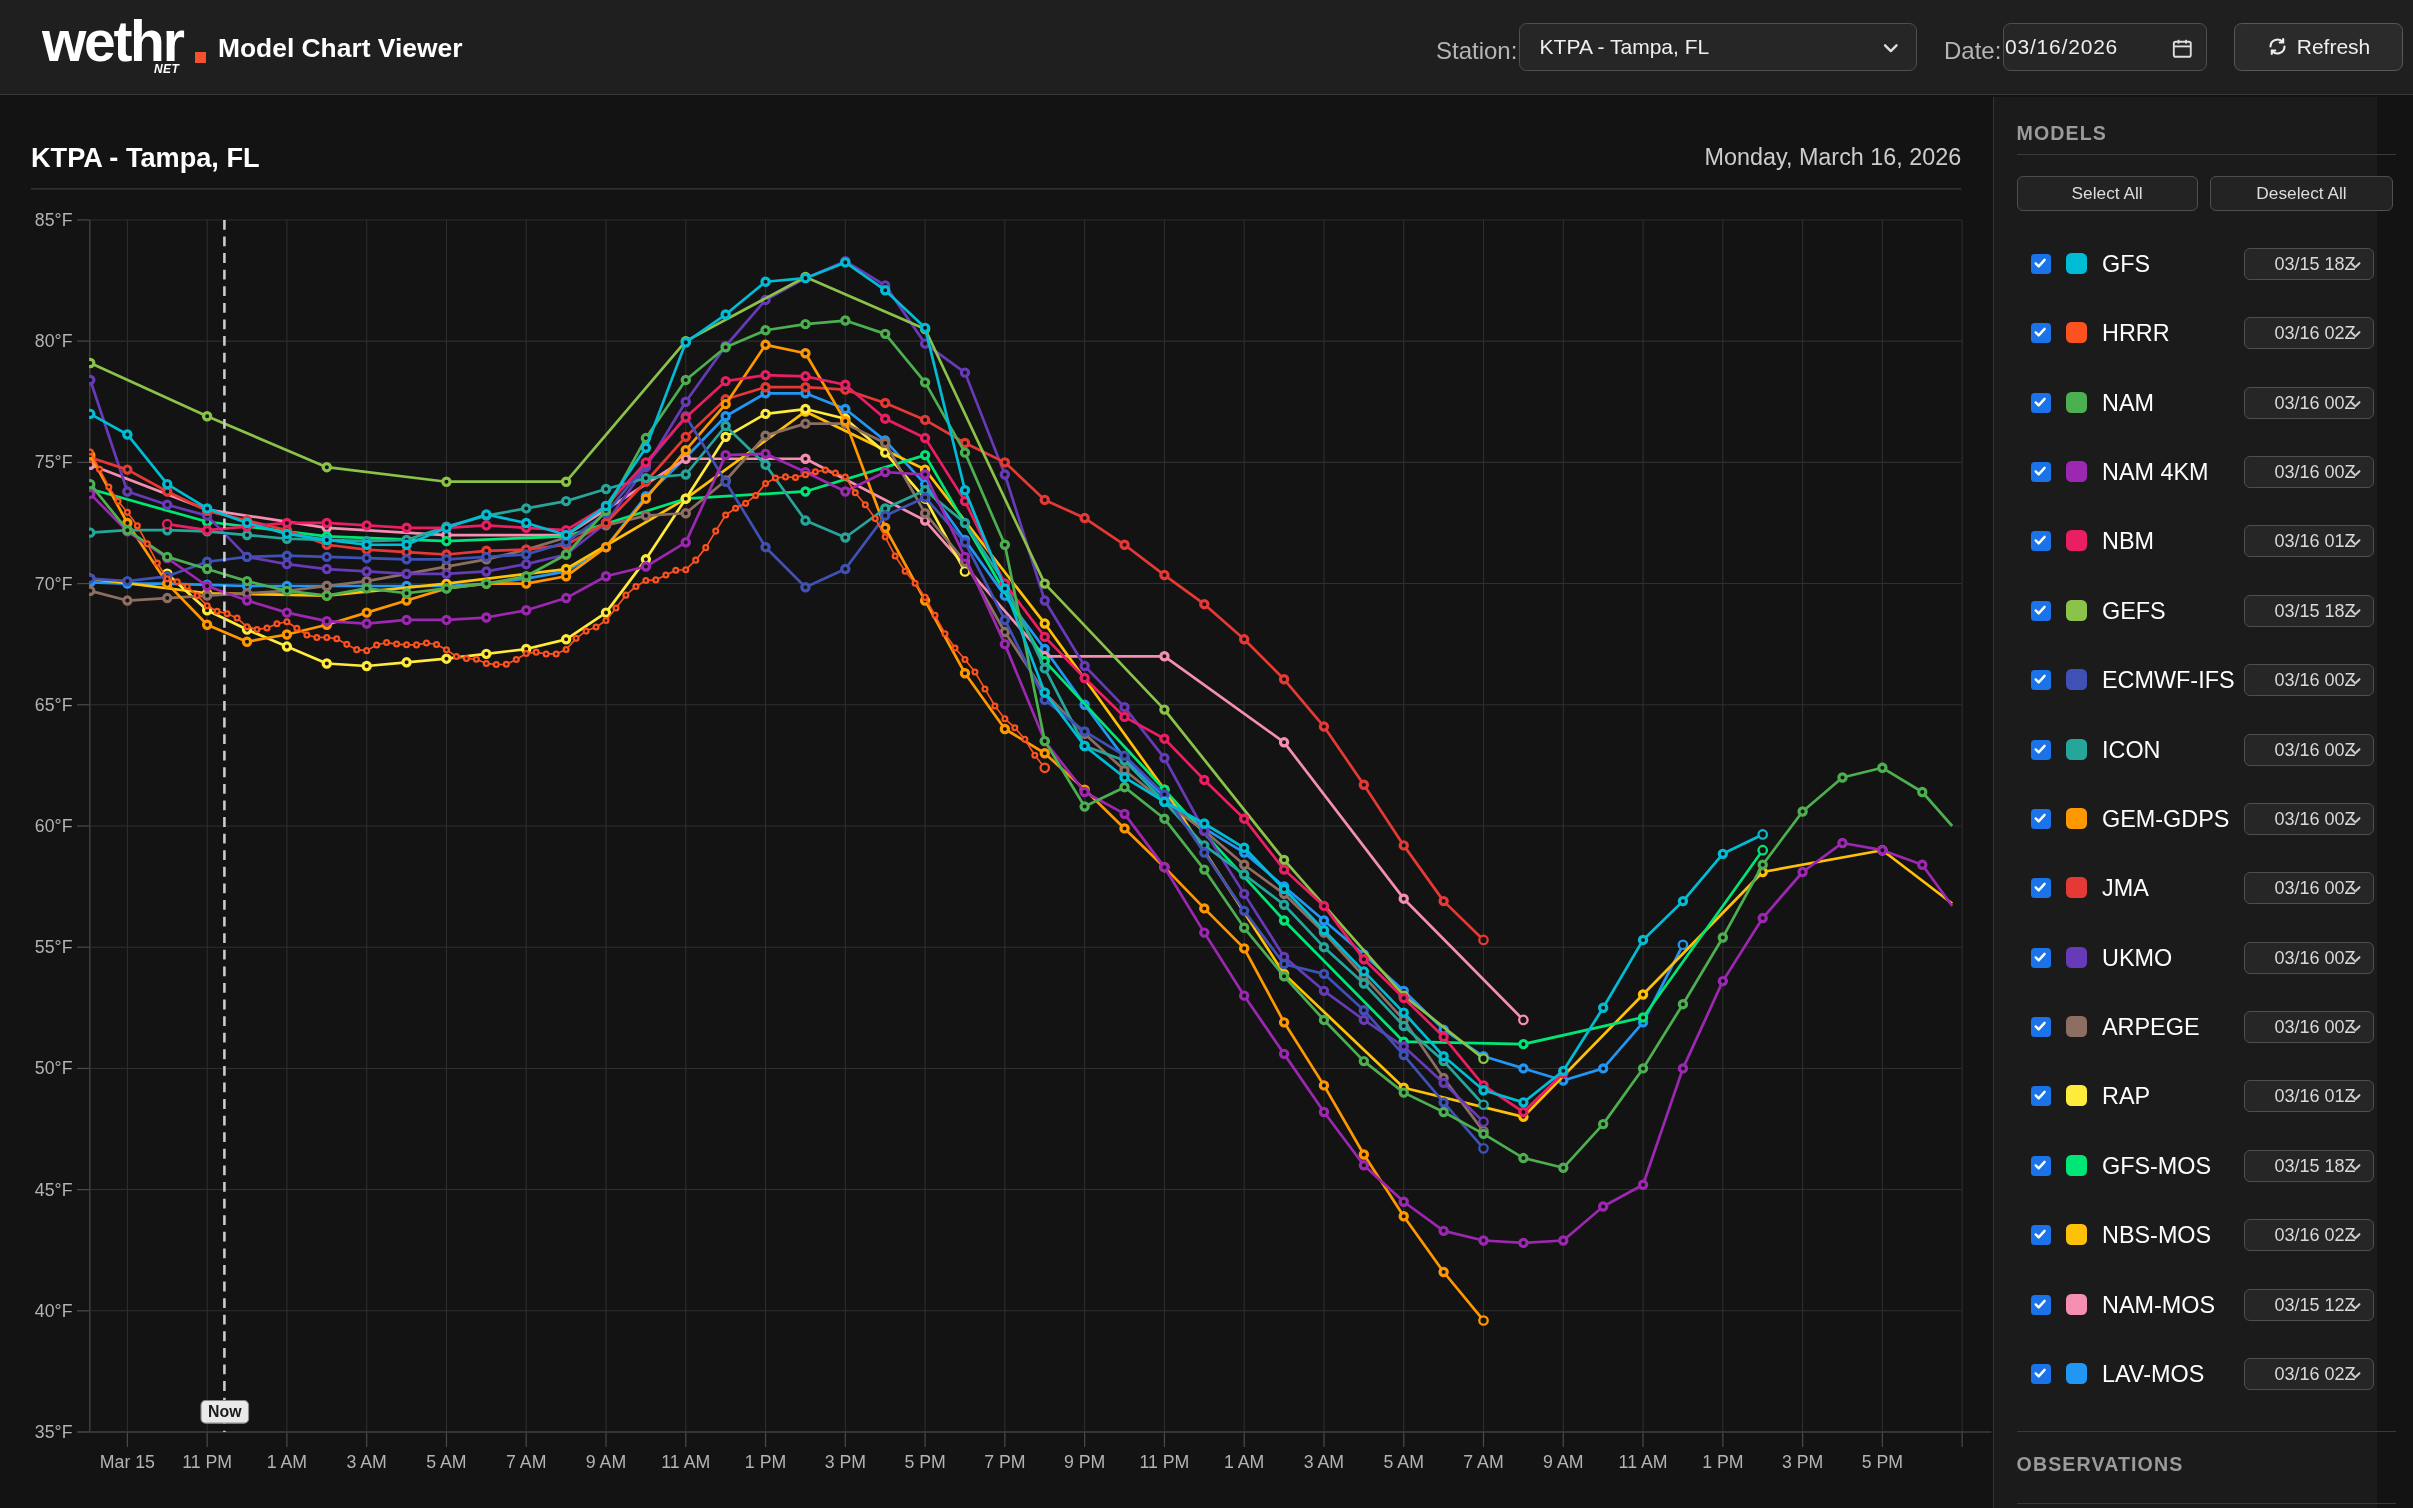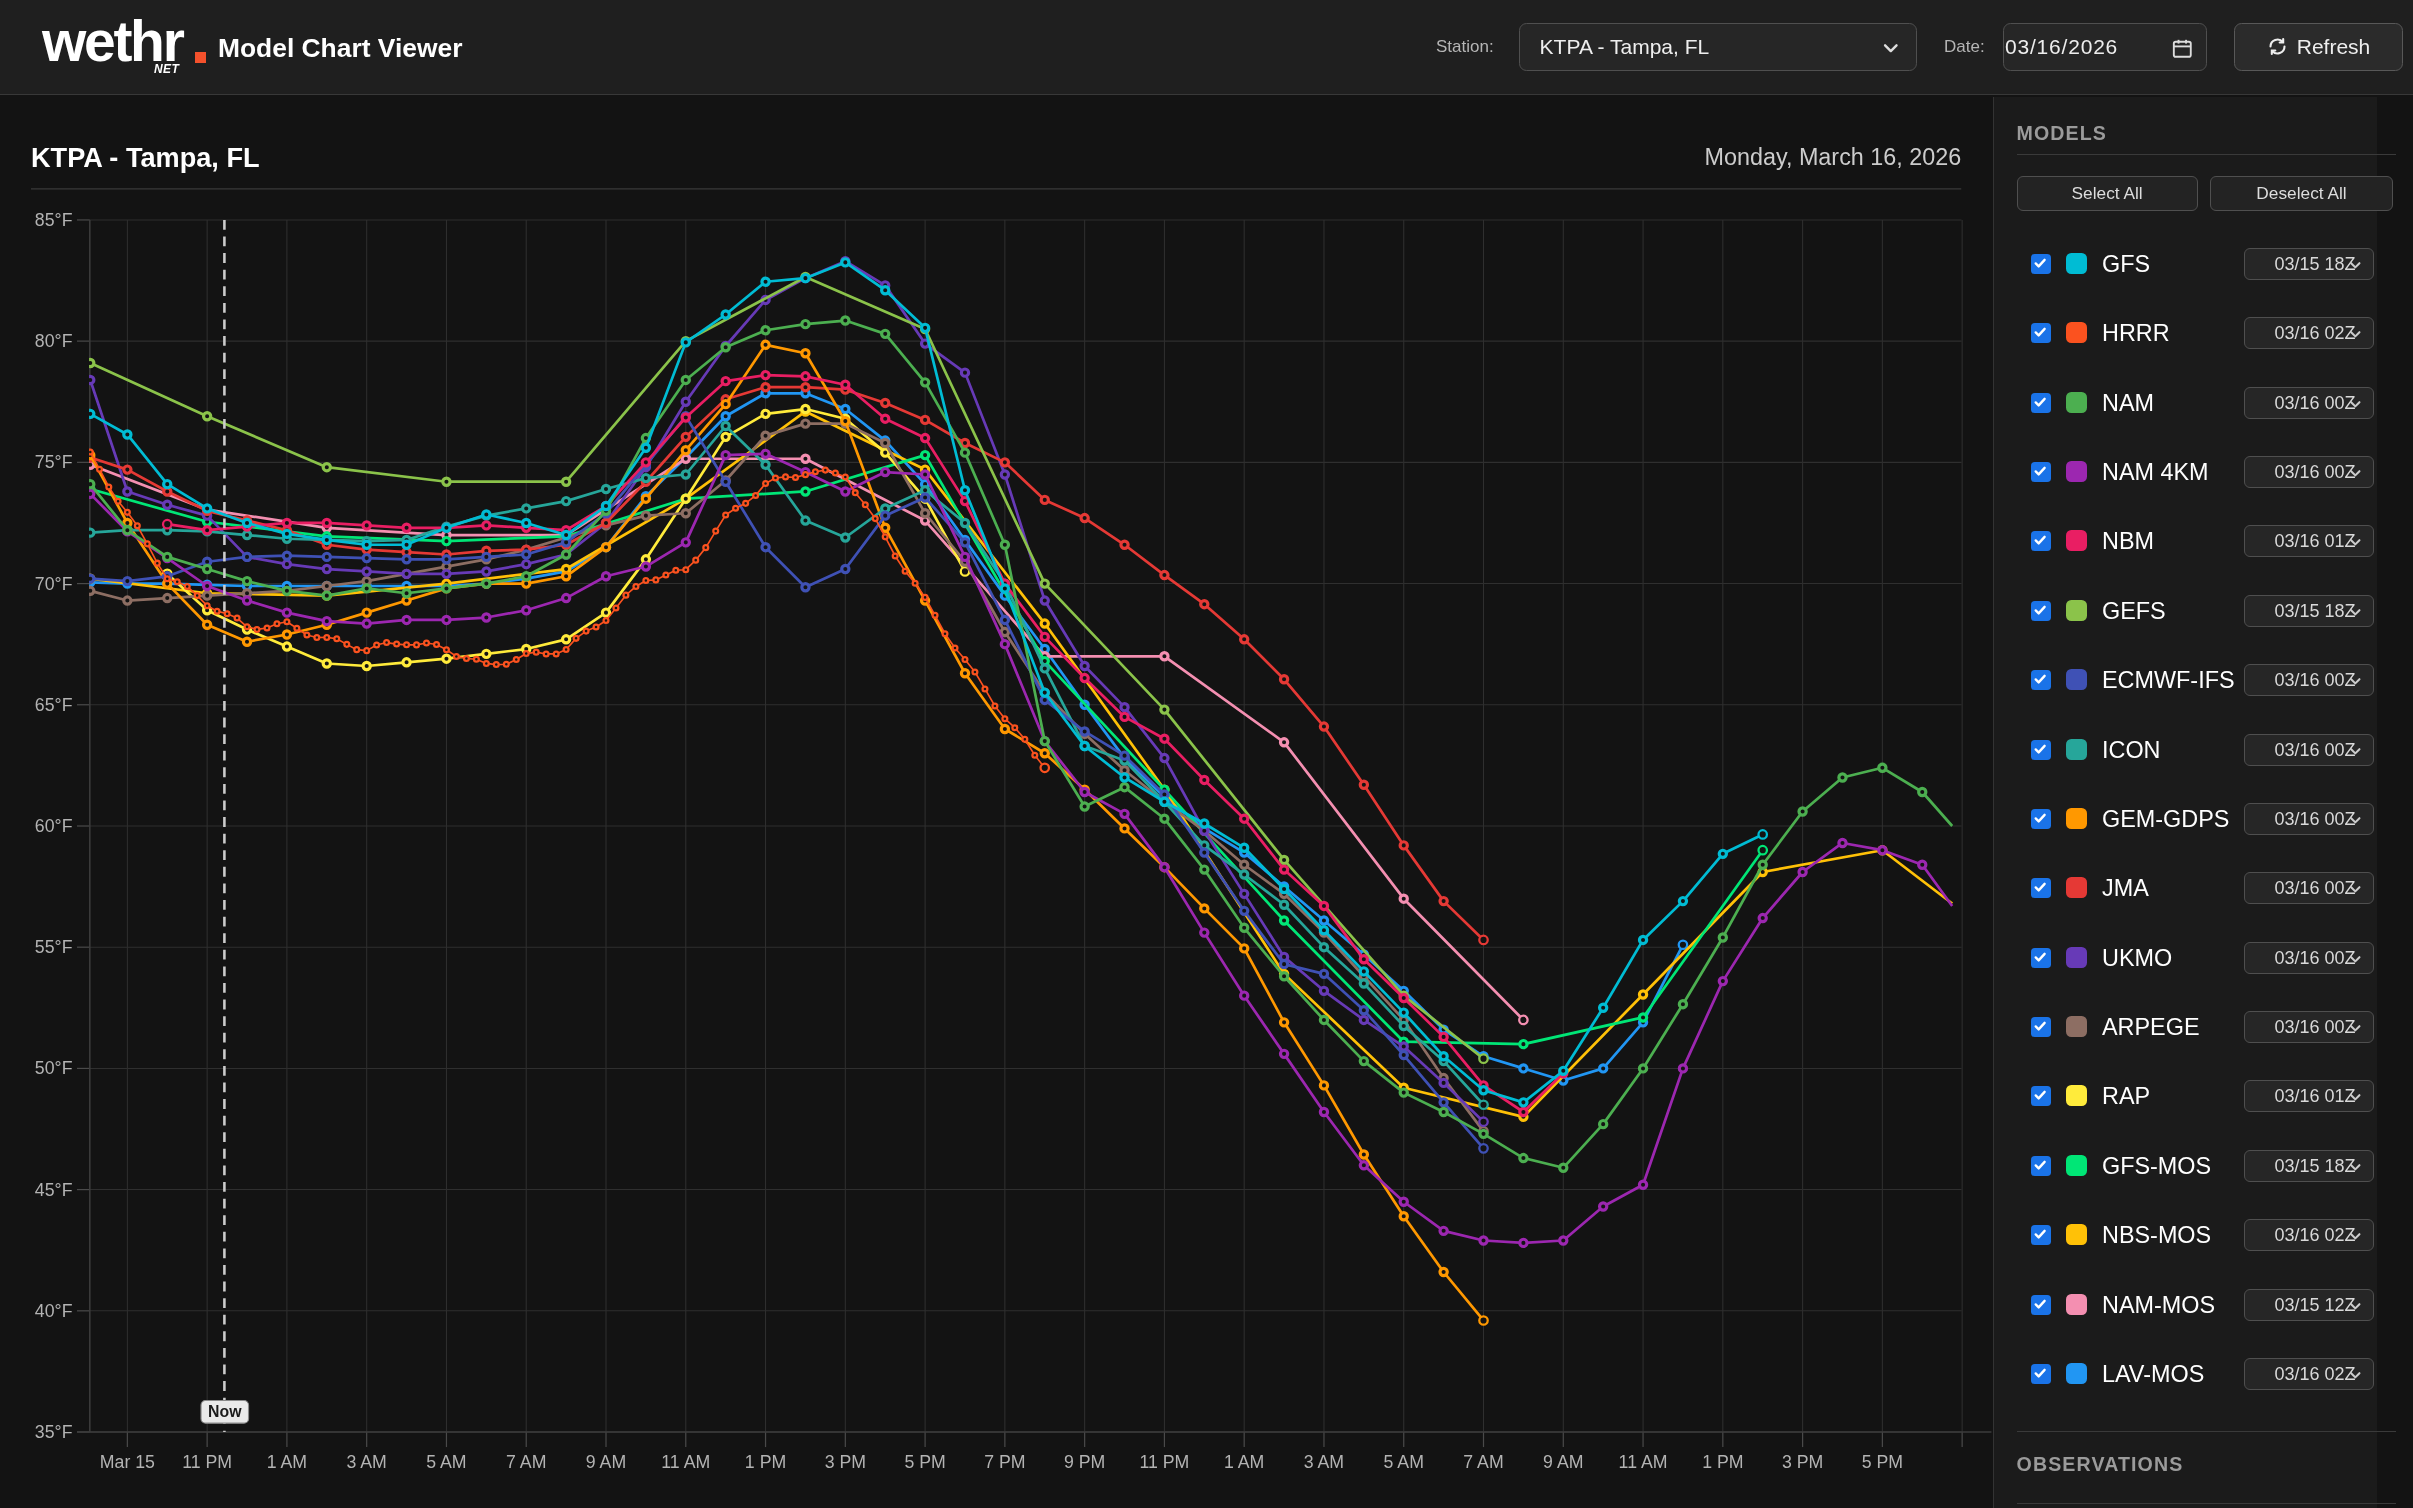--- a/index.html
+++ b/index.html
@@ -4,21 +4,21 @@
   * { margin:0; padding:0; box-sizing:border-box; }
   html,body { width:2413px; height:1508px; background:#131313; overflow:hidden;
     font-family:"Liberation Sans", sans-serif; }
   #nav { position:absolute; left:0; top:0; width:2413px; height:95px; background:#1f1f1f;
     border-bottom:1.5px solid #383838; z-index:5; }
   #logo { position:absolute; left:42px; top:7.5px; }
   #logo .w { font-size:57px; font-weight:bold; color:#fff; letter-spacing:-2.3px; }
   #logo .dot { position:absolute; left:153px; top:44px; width:11.3px; height:11.3px; background:#f4512c; }
   #logo .net { position:absolute; left:112px; top:54px; font-size:12px; font-style:italic; font-weight:bold; color:#fff; letter-spacing:0.4px; }
   #apptitle { position:absolute; left:218px; top:33px; font-size:26.4px; font-weight:bold; color:#fff; }
-  .navlab { position:absolute; top:37px; font-size:17px; color:#b5b5b5; }
+  .navlab { position:absolute; top:37px; font-size:24px; color:#b5b5b5; }
   .navbox { position:absolute; top:22.6px; height:48px; background:#262626; border:1.5px solid #4f4f4f;
      border-radius:7.5px; color:#eee; font-size:21px; line-height:45px; }
   #stationsel { left:1519px; width:398px; padding-left:19.6px; }
   #dateinp { left:2003px; width:204px; padding-left:1px; letter-spacing:0.8px; }
   #refresh { left:2234px; width:169px; background:#2b2b2b; border-color:#585858; text-align:center; }
   #main { position:absolute; left:0; top:97px; width:1993px; height:1412px; background:#131313; }
   #sidebar { position:absolute; left:1993px; top:97px; width:384px; height:1412px; background:#1b1b1b;
     border-left:1.5px solid #333; }
   #sidebar .sect { position:absolute; left:22.6px; font-size:19.6px; font-weight:bold; color:#9b9b9b; letter-spacing:1.1px; }
   #sidebar .divider { position:absolute; left:22.6px; width:379px; border-top:1.5px solid #3a3a3a; }

